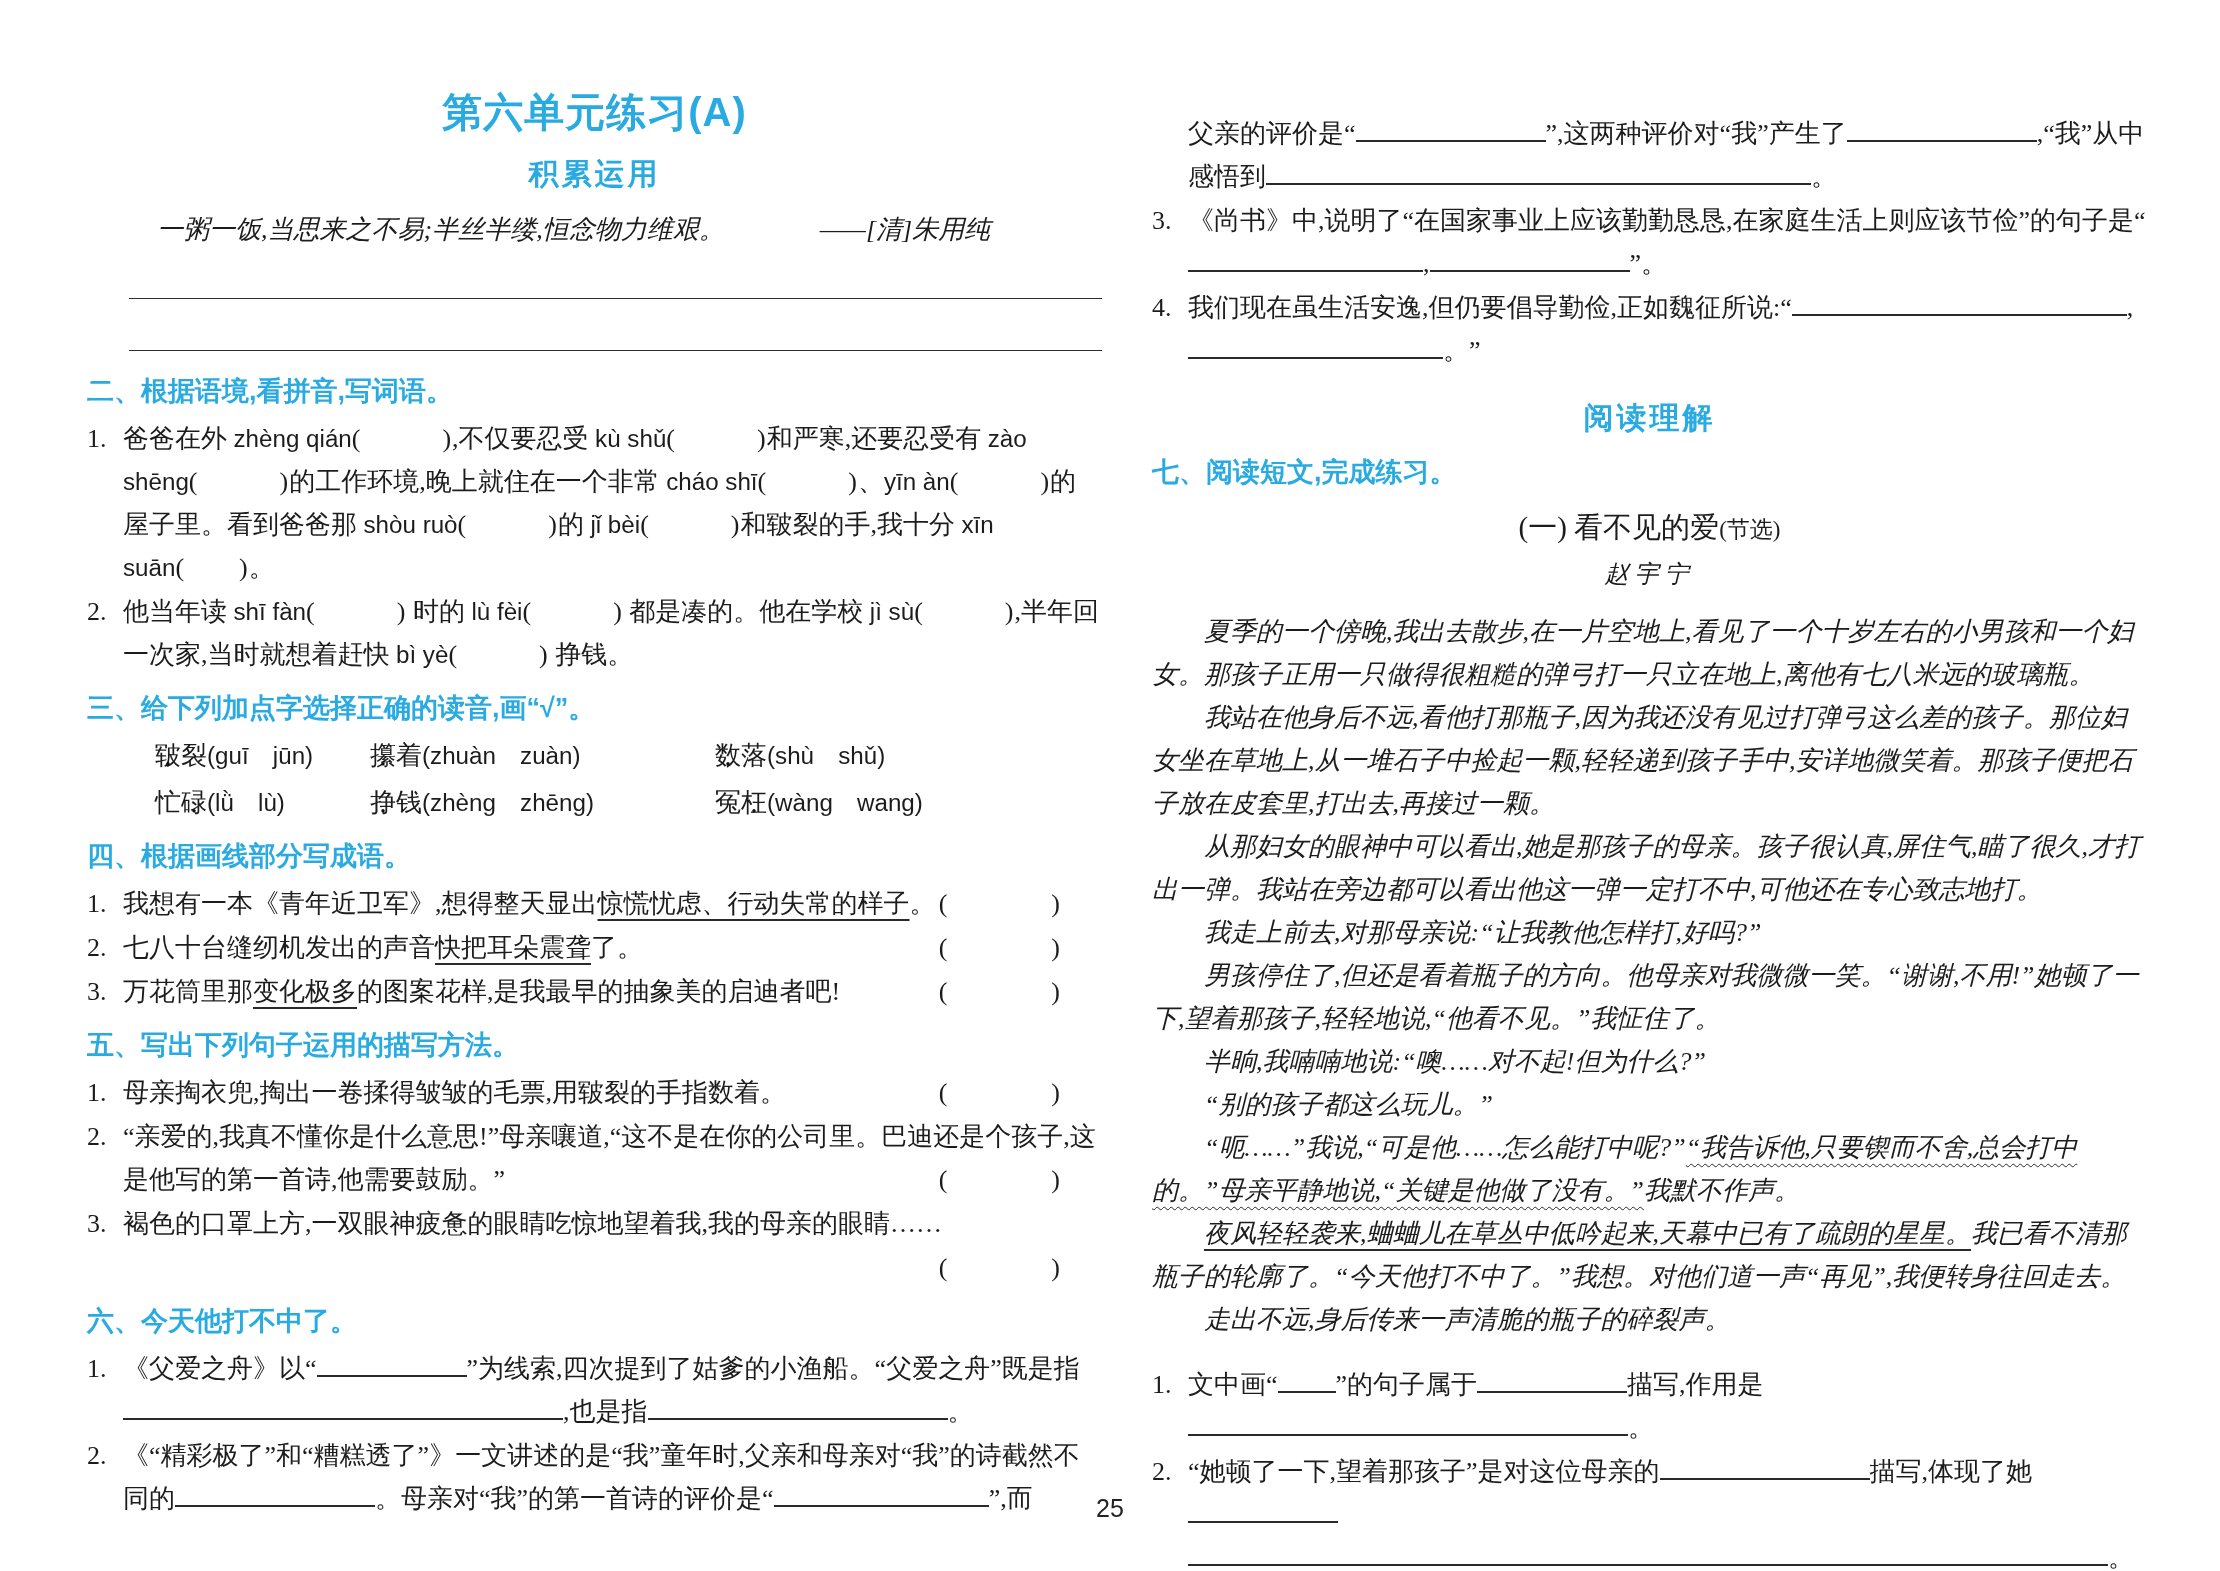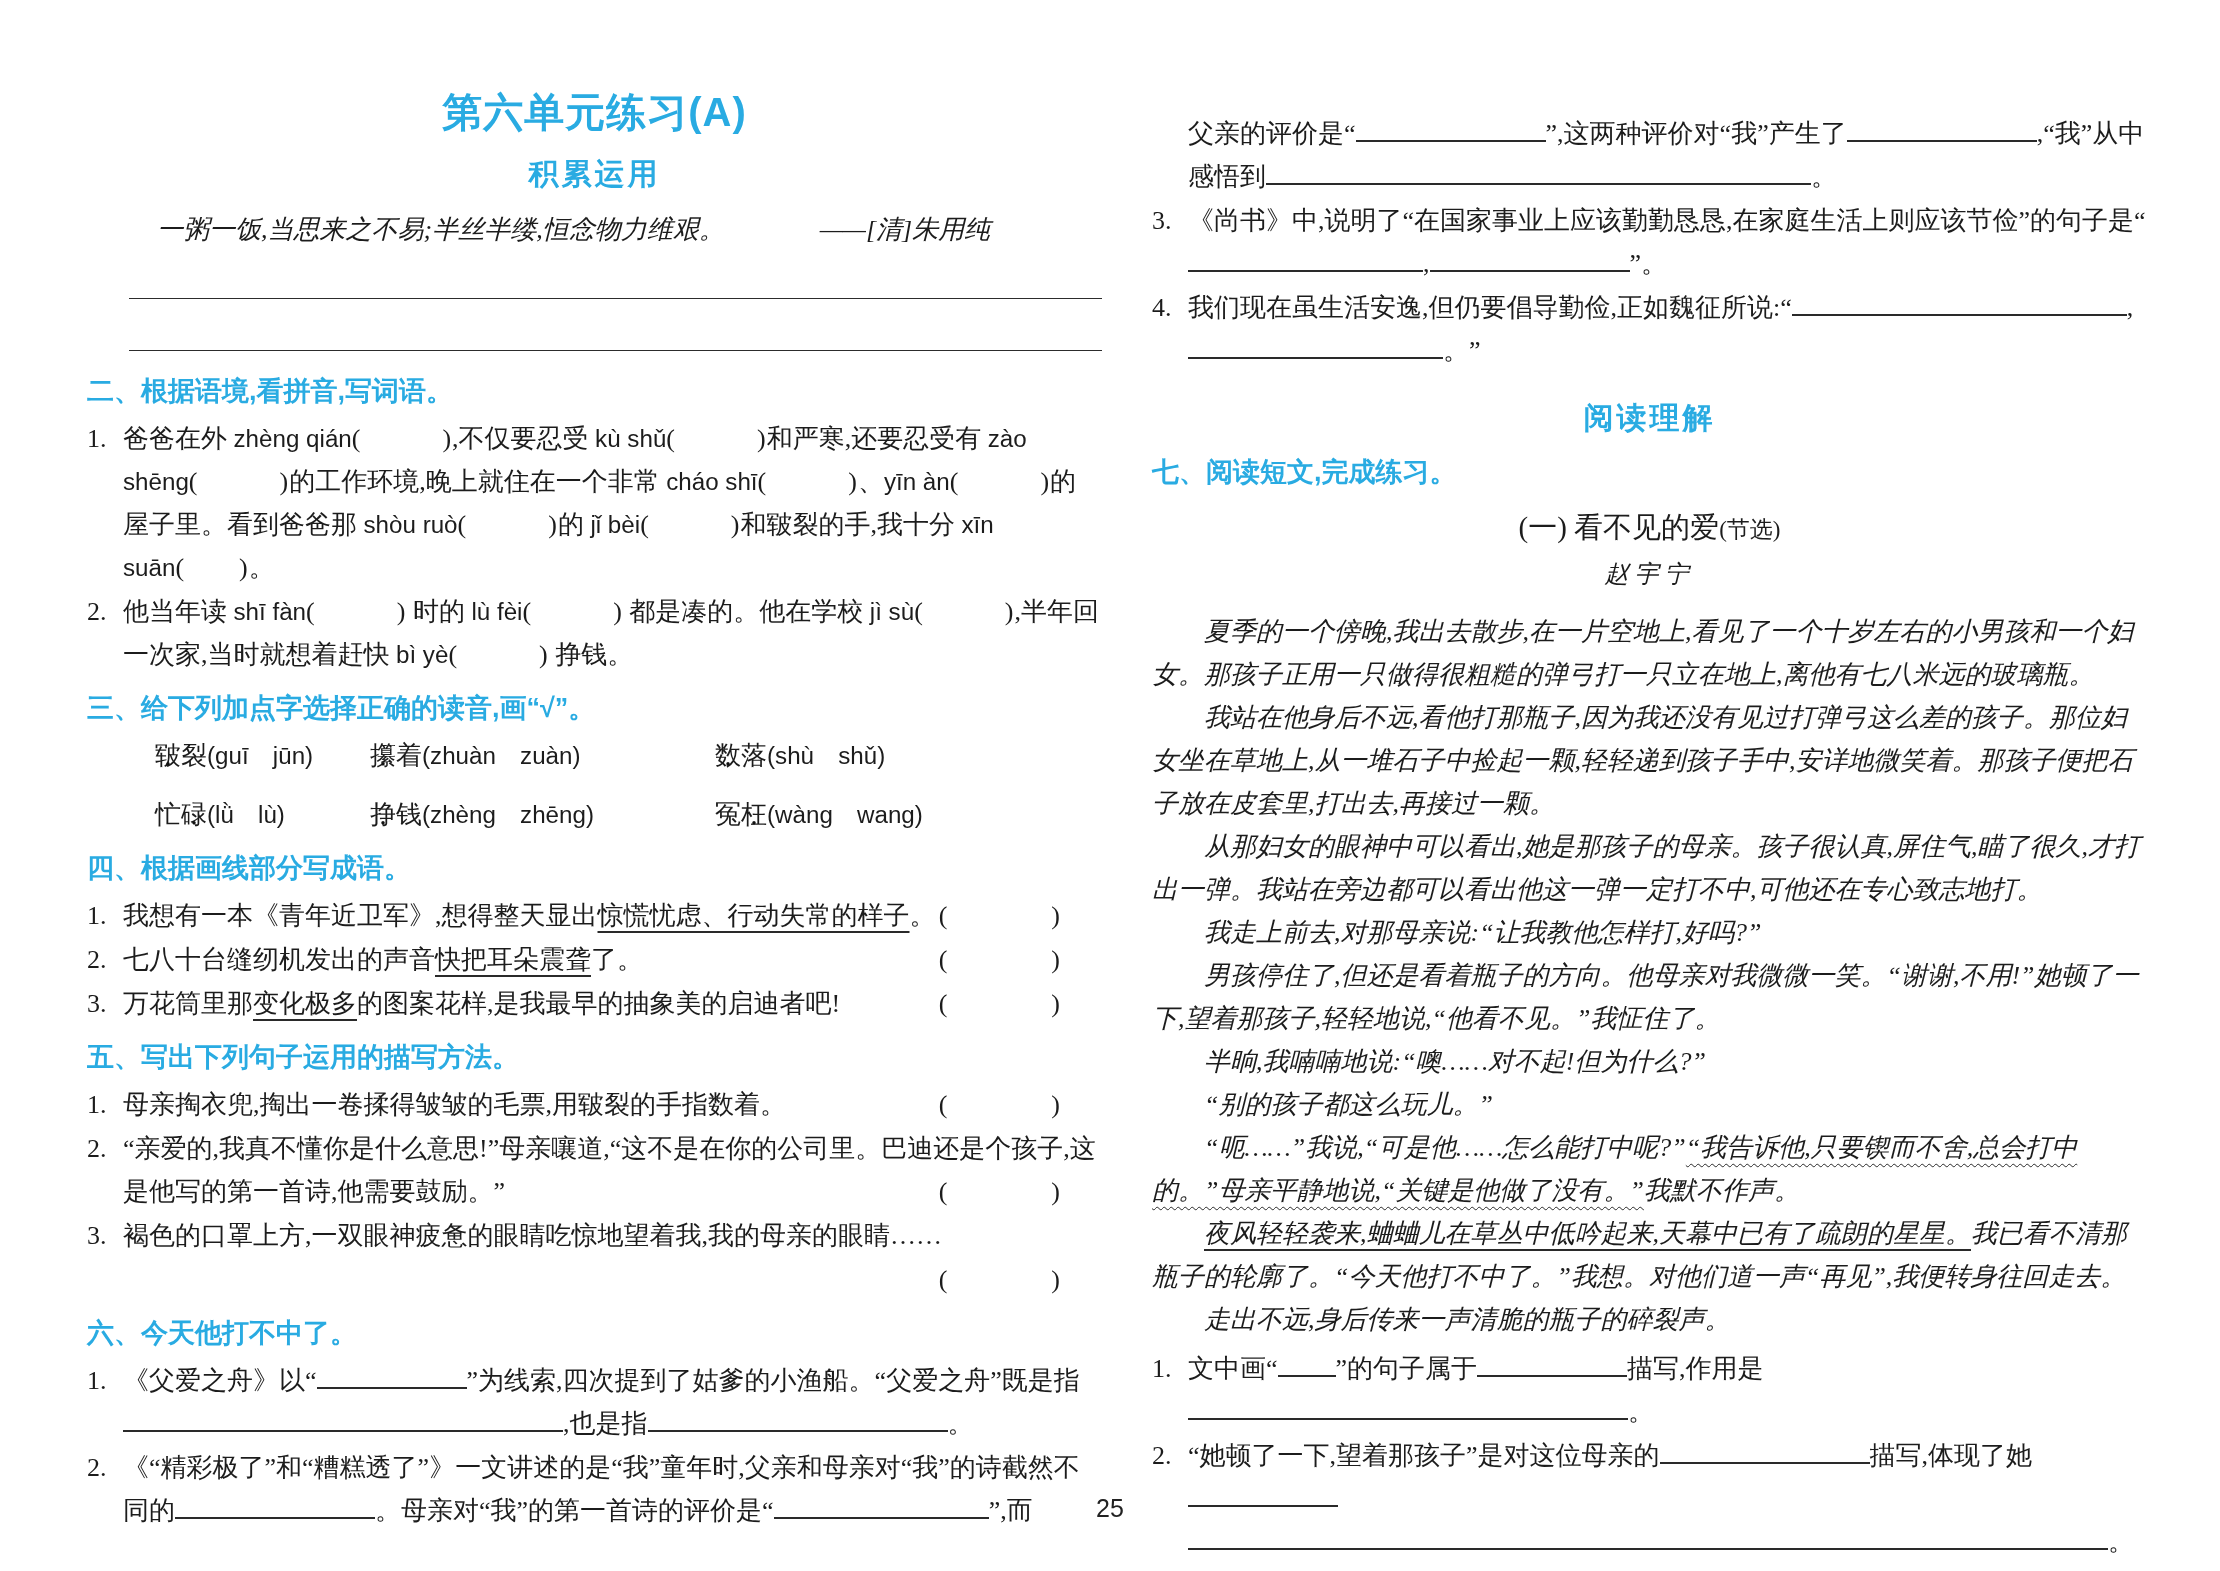--- a/index.html
+++ b/index.html
@@ -21,21 +21,21 @@
   .item{padding-left:36px;text-indent:-36px;margin:1px 0;}
   .item .no{display:inline-block;width:36px;text-indent:0;}
   .plain-cont{padding-left:36px;}
 
   .kai{font-style:italic;}
   .quote-line{padding-left:70px;margin:2px 0 4px 0;}
   .quote-attr{margin-left:95px;}
   .write-line{margin-left:42px;height:44px;border-bottom:1.6px solid #2c2c2c;}
   .write-gap{height:8px;}
 
-  .pinyin-grid{display:grid;grid-template-columns:215px 345px auto;padding-left:68px;row-gap:16px;margin:4px 0 10px 0;}
+  .pinyin-grid{display:grid;grid-template-columns:215px 345px auto;padding-left:68px;row-gap:4px;margin:4px 0 10px 0;}
 
   .answer{float:right;margin-right:42px;font-family:"Liberation Serif",serif;}
   .answer-block{text-align:right;padding-right:42px;}
 
   .passage-title{text-align:center;font-size:29px;margin:14px 0 2px 0;}
   .passage-note{font-size:23px;}
   .passage-author{text-align:center;font-size:24px;letter-spacing:6px;margin:0 0 14px 0;}
   .para{text-indent:52px;margin:0;}
 
   .seg-py{font-family:"Liberation Sans","DejaVu Sans",sans-serif;font-size:0.93em;}
@@ -147,21 +147,21 @@
       <p class="para"><span class="seg-t">从那妇女的眼神中可以看出,她是那孩子的母亲。孩子很认真,屏住气,瞄了很久,才打出一弹。我站在旁边都可以看出他这一弹一定打不中,可他还在专心致志地打。</span></p>
       <p class="para"><span class="seg-t">我走上前去,对那母亲说:“让我教他怎样打,好吗?”</span></p>
       <p class="para"><span class="seg-t">男孩停住了,但还是看着瓶子的方向。他母亲对我微微一笑。“谢谢,不用!”她顿了一下,望着那孩子,轻轻地说,“他看不见。”我怔住了。</span></p>
       <p class="para"><span class="seg-t">半晌,我喃喃地说:“噢……对不起!但为什么?”</span></p>
       <p class="para"><span class="seg-t">“别的孩子都这么玩儿。”</span></p>
       <p class="para"><span class="seg-t">“呃……”我说,“可是他……怎么能打中呢?”</span><span class="seg-wavy">“我告诉他,只要锲而不舍,总会打中的。”母亲平静地说,“关键是他做了没有。”</span><span class="seg-t">我默不作声。</span></p>
       <p class="para"><span class="seg-u">夜风轻轻袭来,蛐蛐儿在草丛中低吟起来,天幕中已有了疏朗的星星。</span><span class="seg-t">我已看不清那瓶子的轮廓了。“今天他打不中了。”我想。对他们道一声“再见”,我便转身往回走去。</span></p>
       <p class="para"><span class="seg-t">走出不远,身后传来一声清脆的瓶子的碎裂声。</span></p>
     </div>
 
-    <div class="item" style="margin-top:6px;">
+    <div class="item" style="margin-top:22px;">
       <span class="no">1.</span><span><span class="seg-t">文中画“</span><span class="seg-blank" style="width: 58px;"></span><span class="seg-t">”的句子属于</span><span class="seg-blank" style="width: 150px;"></span><span class="seg-t">描写,作用是</span><span class="seg-blank" style="width: 440px;"></span><span class="seg-t">。</span></span>
     </div>
     <div class="item">
       <span class="no">2.</span><span><span class="seg-t">“她顿了一下,望着那孩子”是对这位母亲的</span><span class="seg-blank" style="width: 210px;"></span><span class="seg-t">描写,体现了她</span><span class="seg-blank" style="width: 150px;"></span><span class="seg-blank" style="width: 920px;"></span><span class="seg-t">。</span></span>
     </div>
 
   </div>
 
   <div class="footer">25</div>
 </div>

